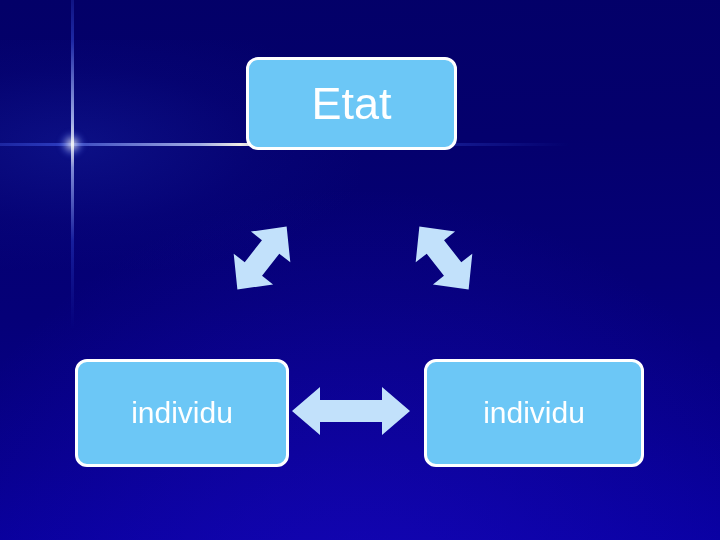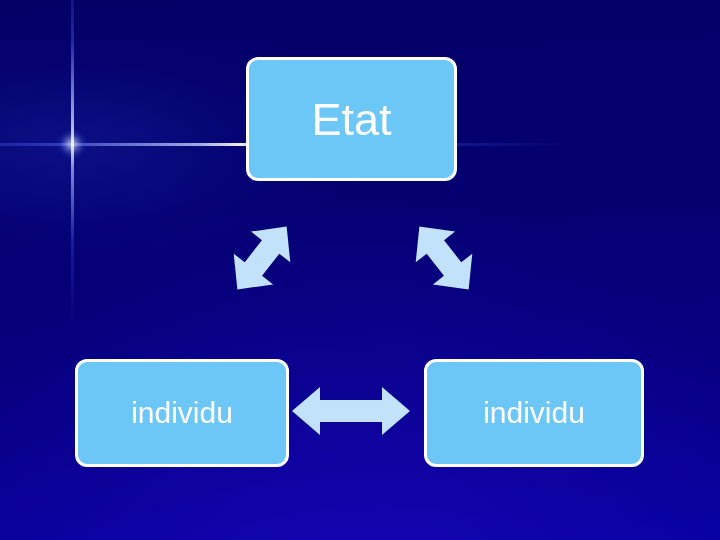--- a/index.html
+++ b/index.html
@@ -85,21 +85,21 @@
   }
   .node-label {
     color: #ffffff;
     line-height: 1;
     white-space: nowrap;
   }
   #node-etat {
     left: 246px;
     top: 57px;
     width: 211px;
-    height: 124px;
+    height: 93px;
   }
   #node-etat .node-label { font-size: 45px; }
 
   #node-individu-left {
     left: 75px;
     top: 359px;
     width: 214px;
     height: 108px;
   }
   #node-individu-right {

